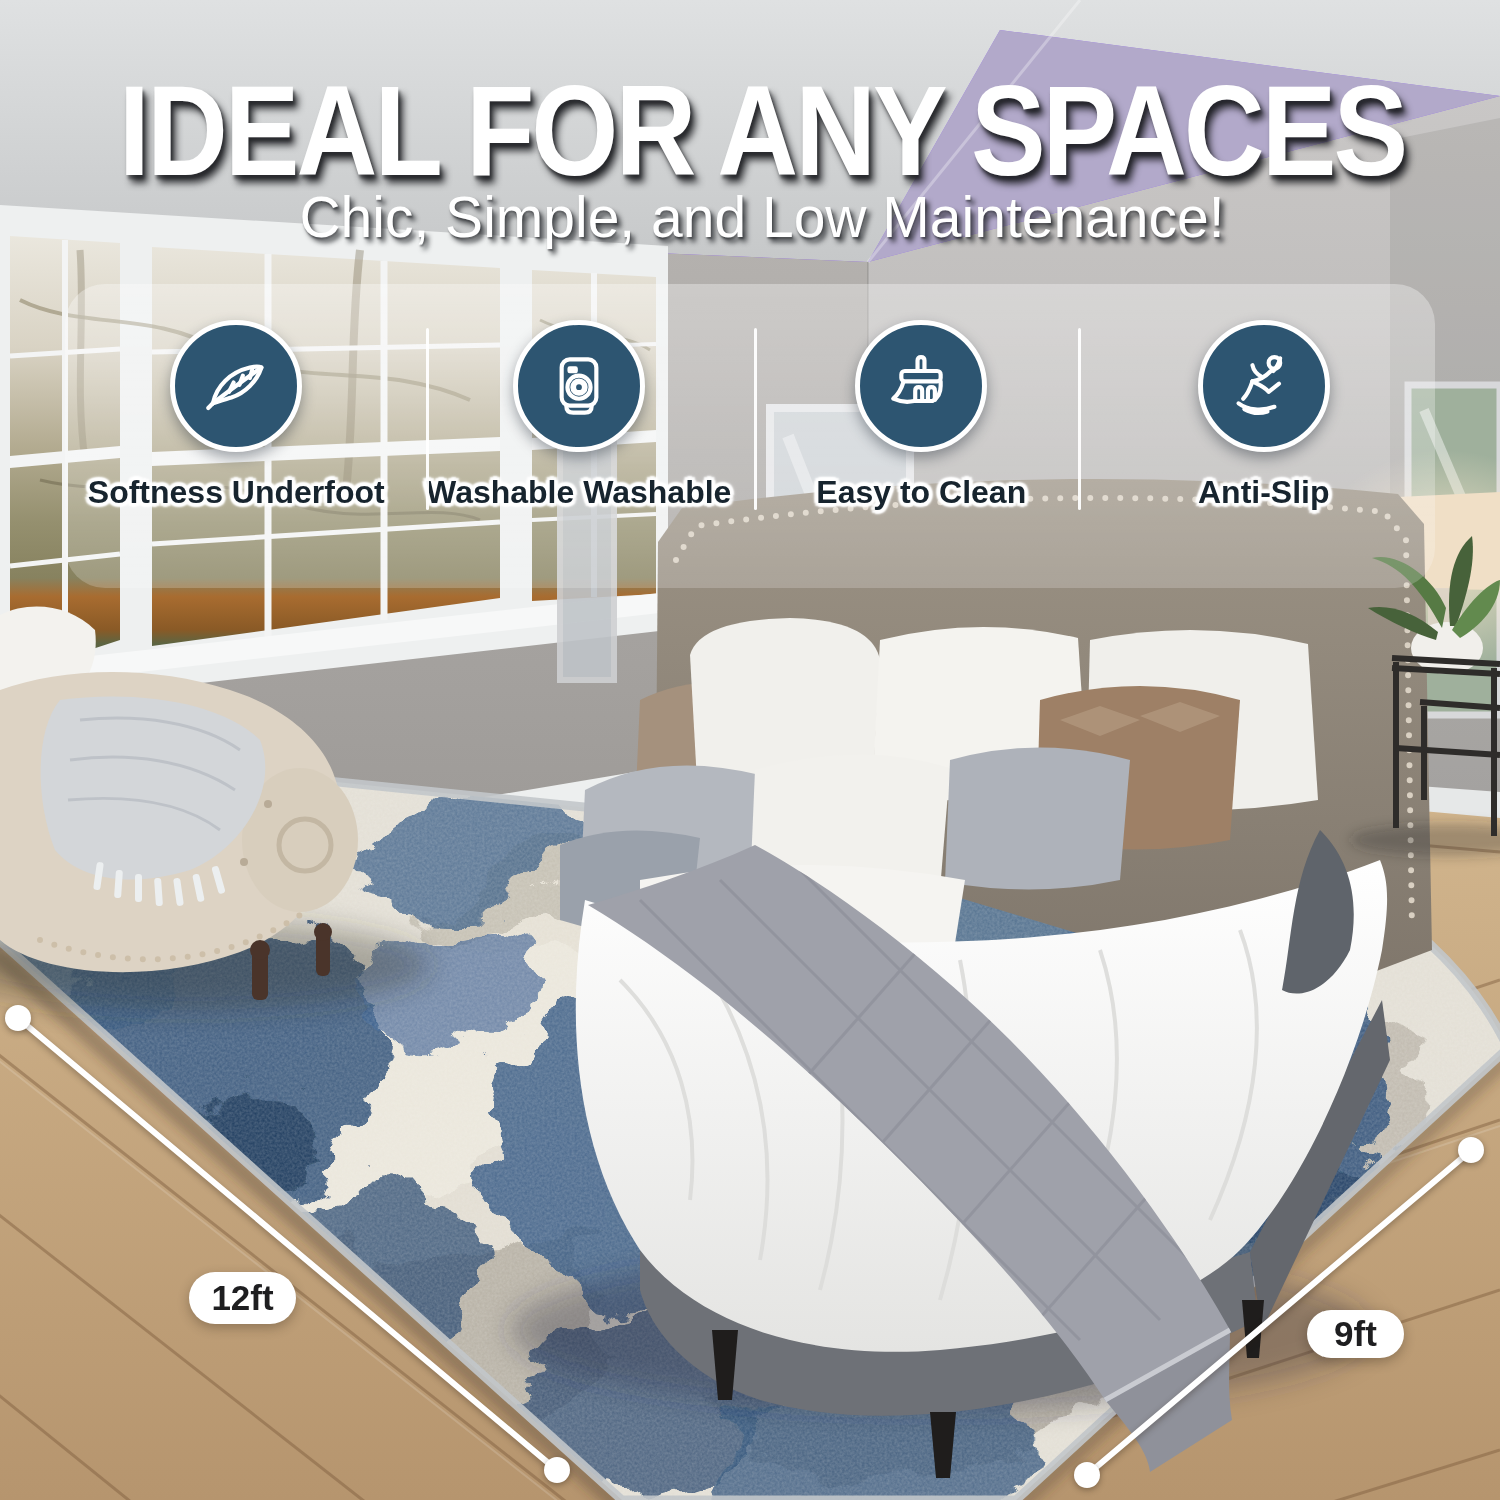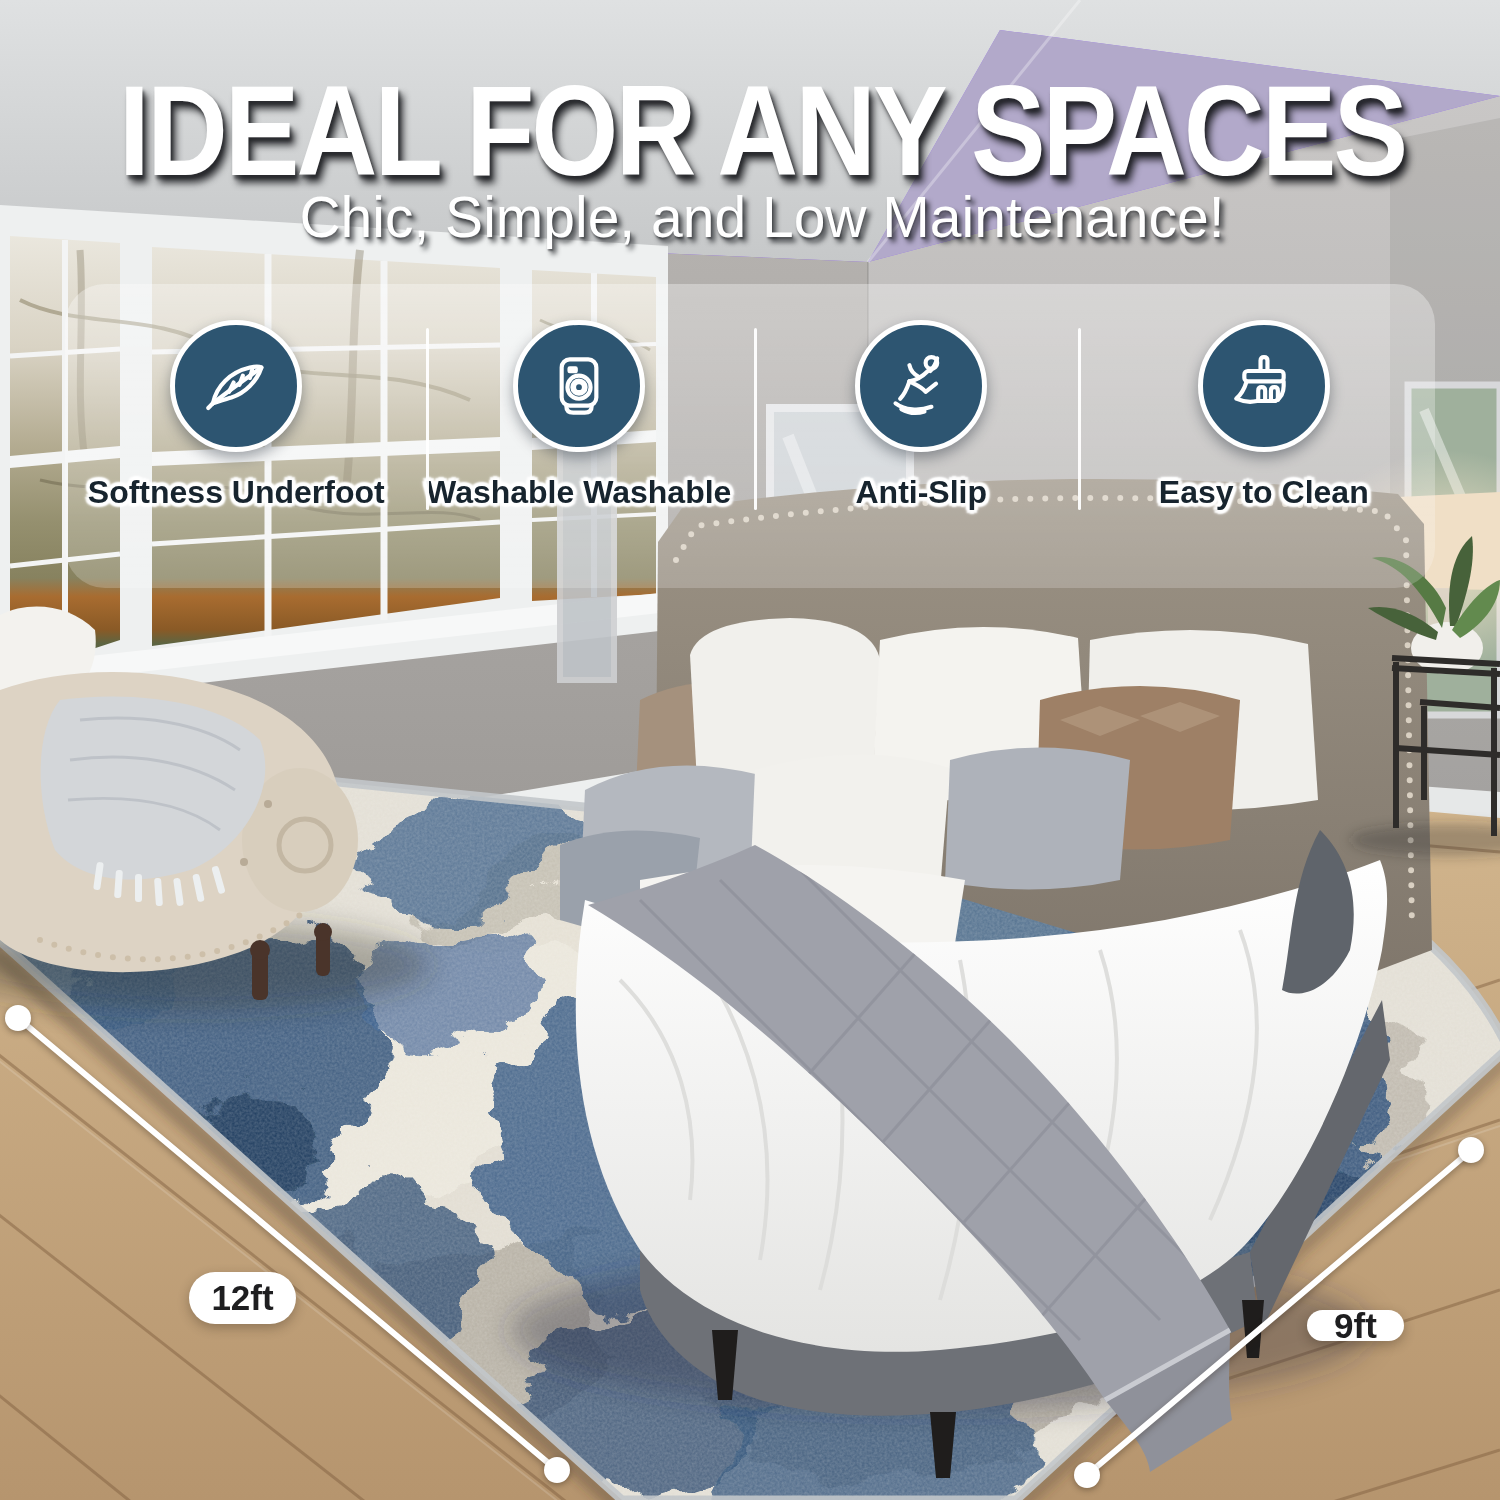--- a/index.html
+++ b/index.html
@@ -34,21 +34,21 @@
   .meas-line{position:absolute;height:6px;background:#fff;border-radius:3px;
     transform-origin:0 50%;box-shadow:0 2px 6px rgba(40,30,20,.35);}
   .meas-line.left{left:18px;top:1015px;width:704px;transform:rotate(40deg);}
   .meas-line.right{left:1087px;top:1472px;width:504px;transform:rotate(-40.2deg);}
   .meas-dot{position:absolute;width:26px;height:26px;border-radius:50%;background:#fff;
     box-shadow:0 2px 6px rgba(40,30,20,.4);}
   .pill{position:absolute;background:#fff;border-radius:28px;display:flex;align-items:center;
     justify-content:center;font-weight:bold;font-size:35px;color:#1e1e20;
     box-shadow:0 4px 12px rgba(40,30,20,.3);}
   .pill.p12{left:189px;top:1260px;width:107px;height:52px;margin-top:12px;}
-  .pill.p9{left:1307px;top:1310px;width:97px;height:31px;text-align:center;}
+  .pill.p9{left:1307px;top:1310px;width:97px;height:48px;text-align:center;}
 
   .glyph{stroke:#fff;stroke-width:3.6;fill:none;stroke-linecap:round;stroke-linejoin:round;}
 </style>
 </head>
 <body>
 
 <div class="stage">
 
   <svg class="scene" viewBox="0 0 1500 1500" aria-hidden="true">
     <defs>
@@ -387,47 +387,47 @@
           <path d="M21 49 Q21 55 27 55 L37 55 Q43 55 43 49"></path>
         </g>
           </svg>
       </div>
       <div class="feature-label">Washable Washable</div>
     </div>
     <div class="feature">
       <div class="icon-circle">
         <svg viewBox="0 0 64 64">
             <g class="glyph">
+          <path d="M29 19 V10 Q29 7 32 7 Q35 7 35 10 V19"></path>
+          <rect x="15" y="19" width="34" height="9" rx="3"></rect>
+          <path d="M17 28 Q14 38 8 43 Q17 47 26 45 L42 45 Q49 41 49 32 L49 28"></path>
+          <path d="M27 45 V36 Q27 33 30 33 Q33 33 33 36 V45"></path>
+          <path d="M38 45 V36 Q38 33 41 33 Q44 33 44 36 V44"></path>
+        </g>
+          </svg>
+      </div>
+      <div class="feature-label">Easy to Clean</div>
+    </div>
+    <div class="feature">
+      <div class="icon-circle">
+        <svg viewBox="0 0 64 64">
+            <g class="glyph">
           <circle cx="41" cy="12" r="5"></circle>
           <path d="M40 19 C 43 16 45 12 46 8"></path>
           <path d="M38 19 C 33 24 28 27 22 28"></path>
           <path d="M30 24 C 26 22 23 19 22 14"></path>
           <path d="M22 28 C 28 31 33 33 36 37 L 45 30"></path>
           <path d="M22 28 C 20 34 18 39 14 43"></path>
           <path d="M10 47 C 18 53 30 54 41 50"></path>
           <path d="M15 52 C 22 56 29 56 35 54"></path>
         </g>
           </svg>
       </div>
       <div class="feature-label">Anti-Slip</div>
     </div>
-    <div class="feature">
-      <div class="icon-circle">
-        <svg viewBox="0 0 64 64">
-            <g class="glyph">
-          <path d="M29 19 V10 Q29 7 32 7 Q35 7 35 10 V19"></path>
-          <rect x="15" y="19" width="34" height="9" rx="3"></rect>
-          <path d="M17 28 Q14 38 8 43 Q17 47 26 45 L42 45 Q49 41 49 32 L49 28"></path>
-          <path d="M27 45 V36 Q27 33 30 33 Q33 33 33 36 V45"></path>
-          <path d="M38 45 V36 Q38 33 41 33 Q44 33 44 36 V44"></path>
-        </g>
-          </svg>
-      </div>
-      <div class="feature-label">Easy to Clean</div>
-    </div>
     <div class="bar-divider d1"></div>
     <div class="bar-divider d2"></div>
     <div class="bar-divider d3"></div>
   </div>
 
   <div class="meas-line left"></div>
   <div class="meas-line right"></div>
   <div class="meas-dot" style="left:5px;top:1005px;"></div>
   <div class="meas-dot" style="left:544px;top:1457px;"></div>
   <div class="meas-dot" style="left:1074px;top:1462px;"></div>

